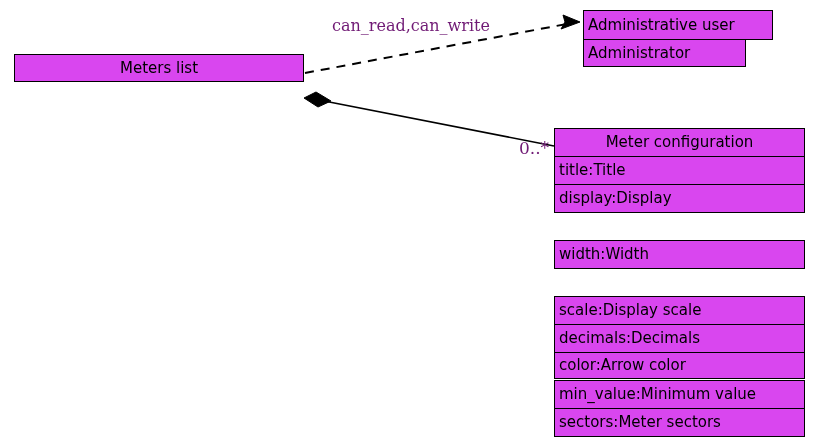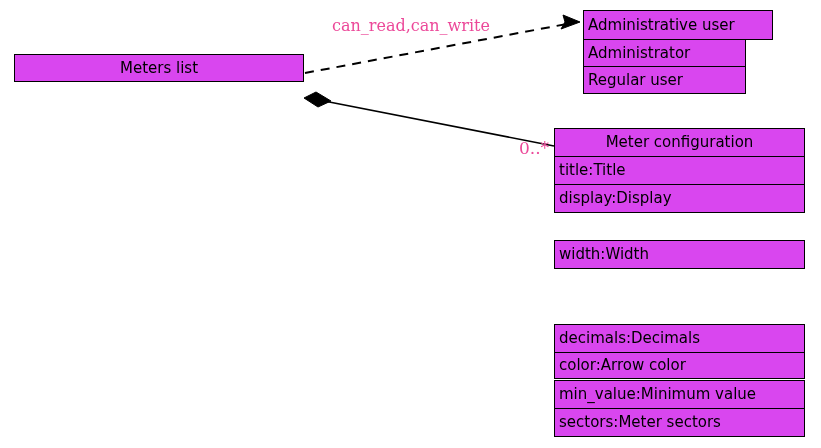--- a/index.html
+++ b/index.html
@@ -65,21 +65,21 @@
     left: 0; top: 0;
     width: 821px; height: 448px;
     pointer-events: none;
   }
 
   
   .edge-label {
     position: absolute;
     font-family: "DejaVu Serif", serif;
     font-size: 16px;
-    color: #ec4899;
+    color: #701a75;
     white-space: nowrap;
     line-height: 1;
   }
   #label-permissions { left: 332px; top: 18px; }
   #label-multiplicity { left: 519px; top: 140px; font-size: 17px; }
 </style>
 </head>
 <body>
 
 <div id="canvas">
@@ -97,28 +97,28 @@
     </g>
   </svg>
 
   <div class="uml-class" id="meters-list">
     <div class="uml-row title r0">Meters list</div>
   </div>
 
   <div class="uml-class" id="admin-user">
     <div class="uml-row attr r0">Administrative user</div>
     <div class="uml-row attr r1">Administrator</div>
-    <div class="uml-row attr r2">Regular user</div>
   </div>
 
   <div class="uml-class" id="meter-config">
     <div class="uml-row title" style="top:0px;height:29px;">Meter configuration</div>
     <div class="uml-row attr" style="top:28px;height:29px;">title:Title</div>
     <div class="uml-row attr" style="top:56px;height:29px;">display:Display</div>
     <div class="uml-row attr" style="top:112px;height:29px;">width:Width</div>
+    <div class="uml-row attr" style="top:168px;height:29px;">scale:Display scale</div>
     <div class="uml-row attr" style="top:196px;height:29px;">decimals:Decimals</div>
     <div class="uml-row attr" style="top:224px;height:27px;">color:Arrow color</div>
     <div class="uml-row attr" style="top:252px;height:29px;">min_value:Minimum value</div>
     <div class="uml-row attr" style="top:280px;height:29px;">sectors:Meter sectors</div>
   </div>
 
   <div class="edge-label" id="label-permissions">can_read,can_write</div>
   <div class="edge-label" id="label-multiplicity">0..*</div>
 
 </div>

